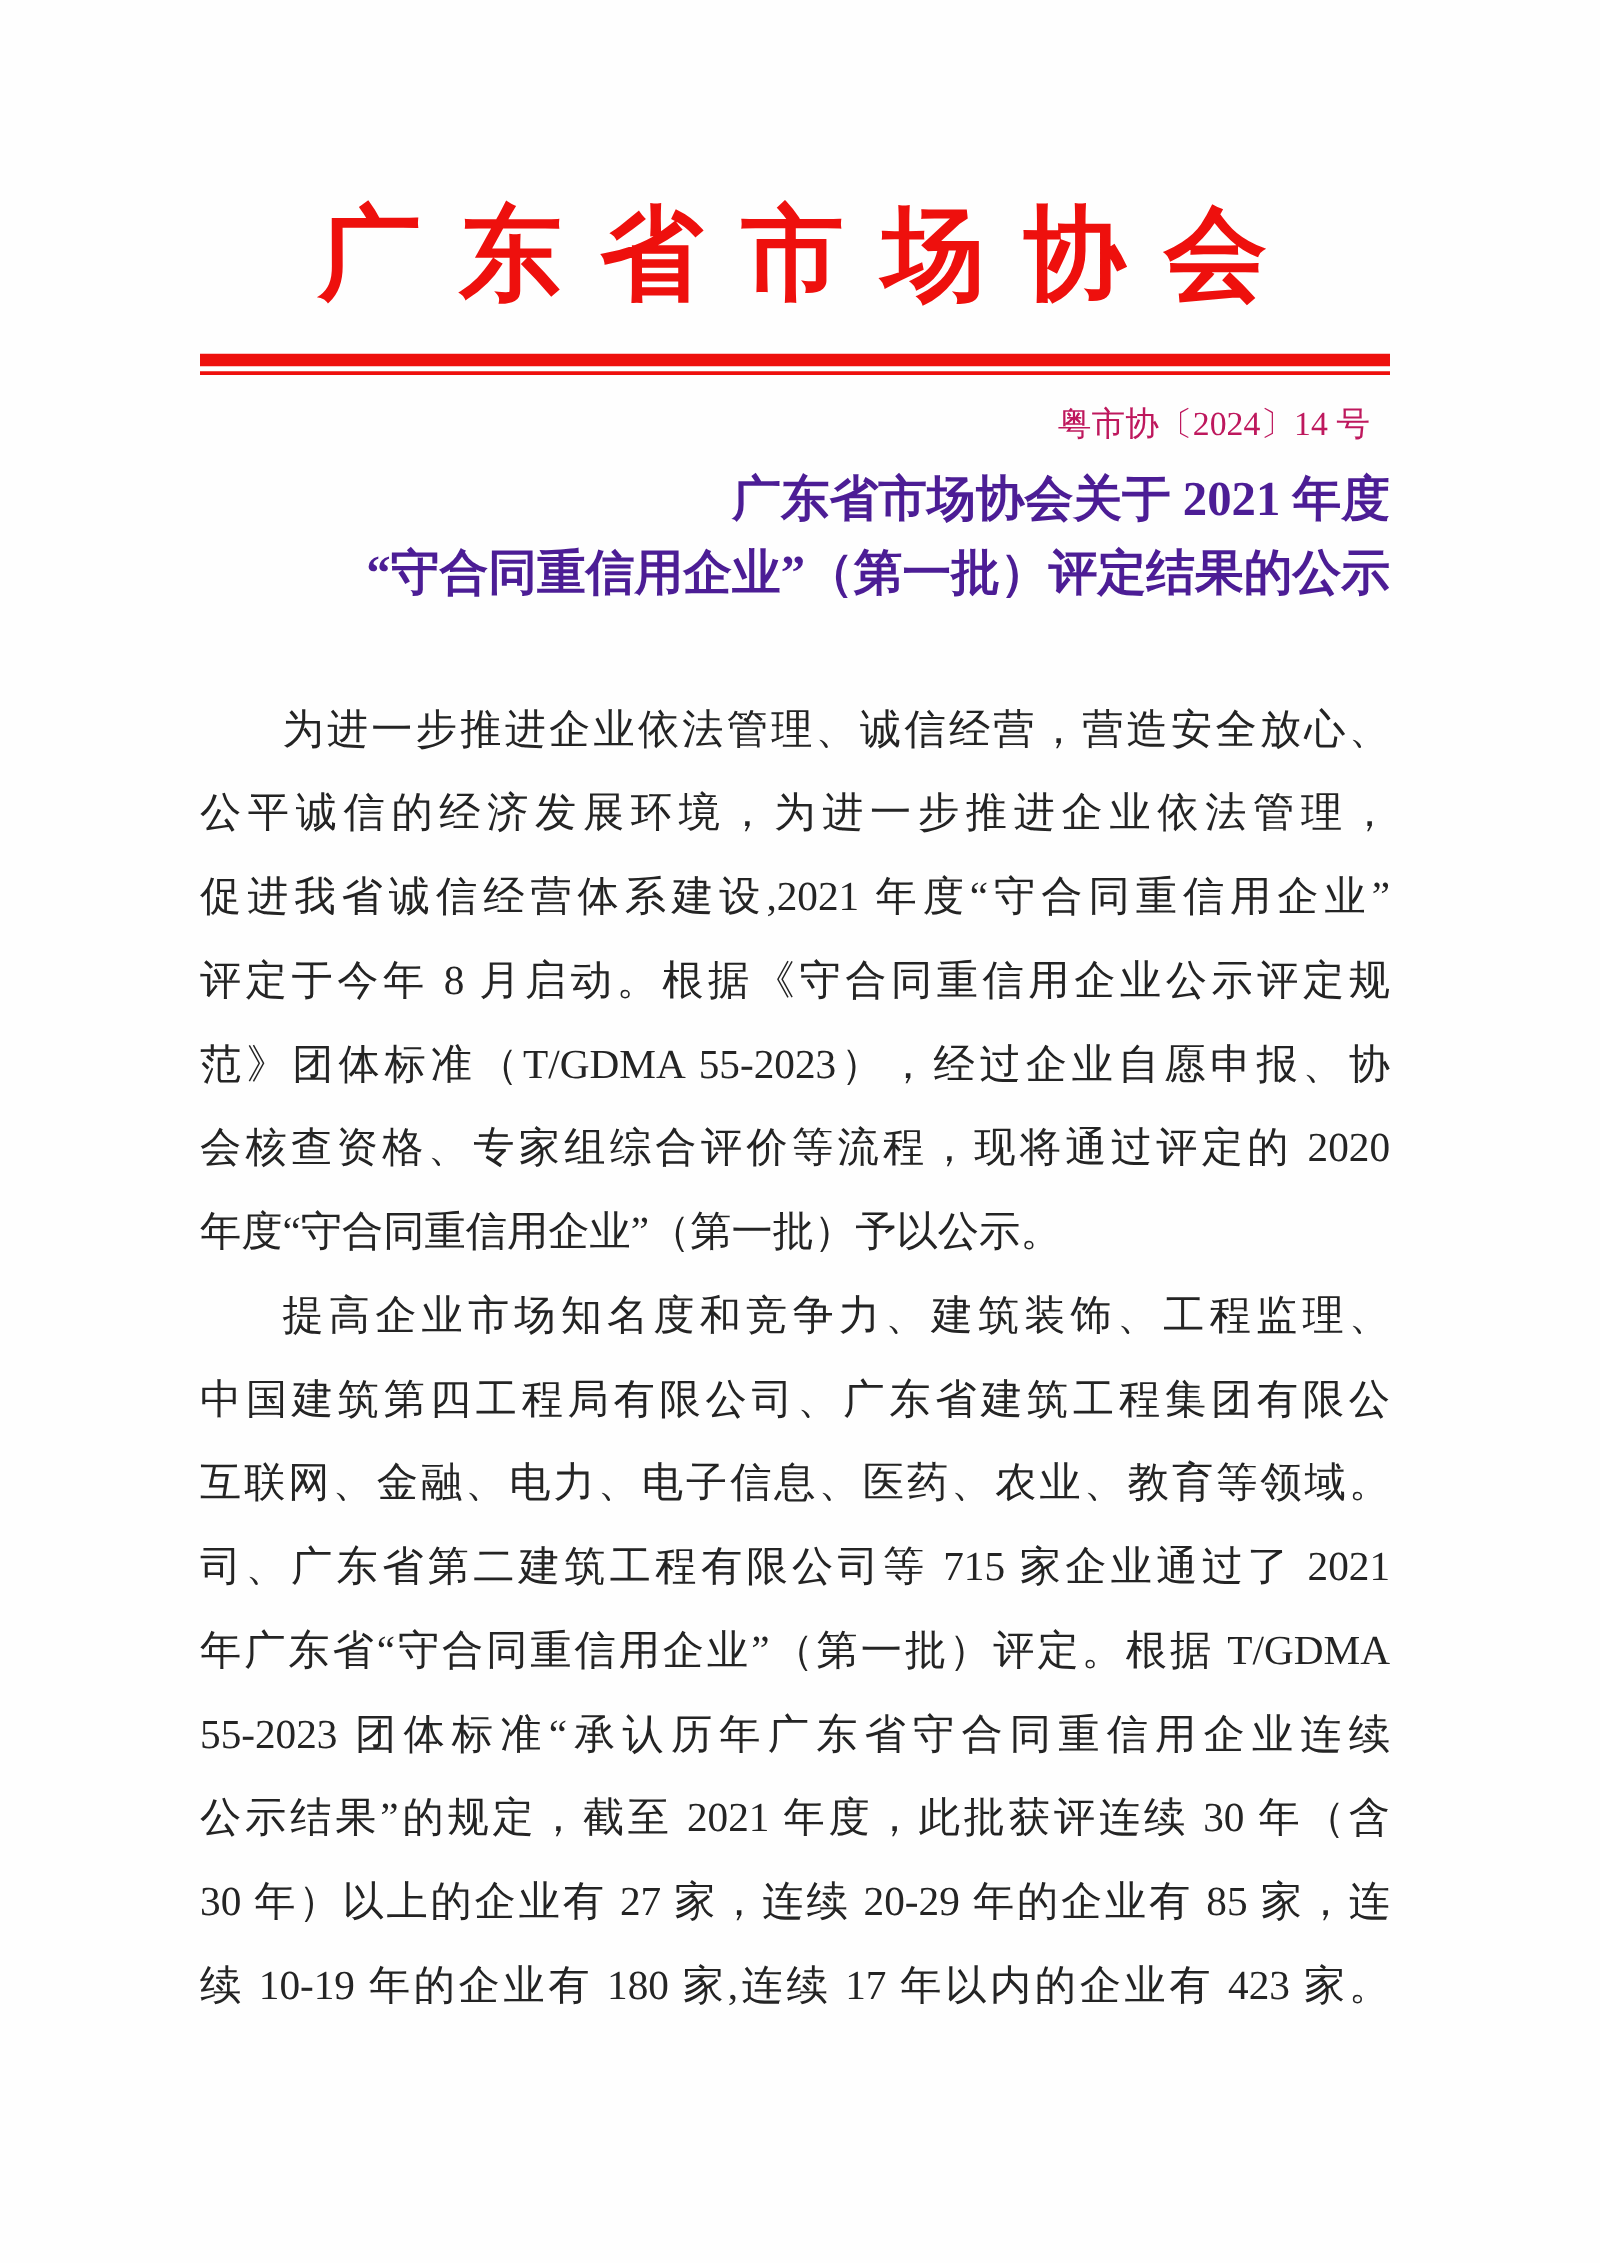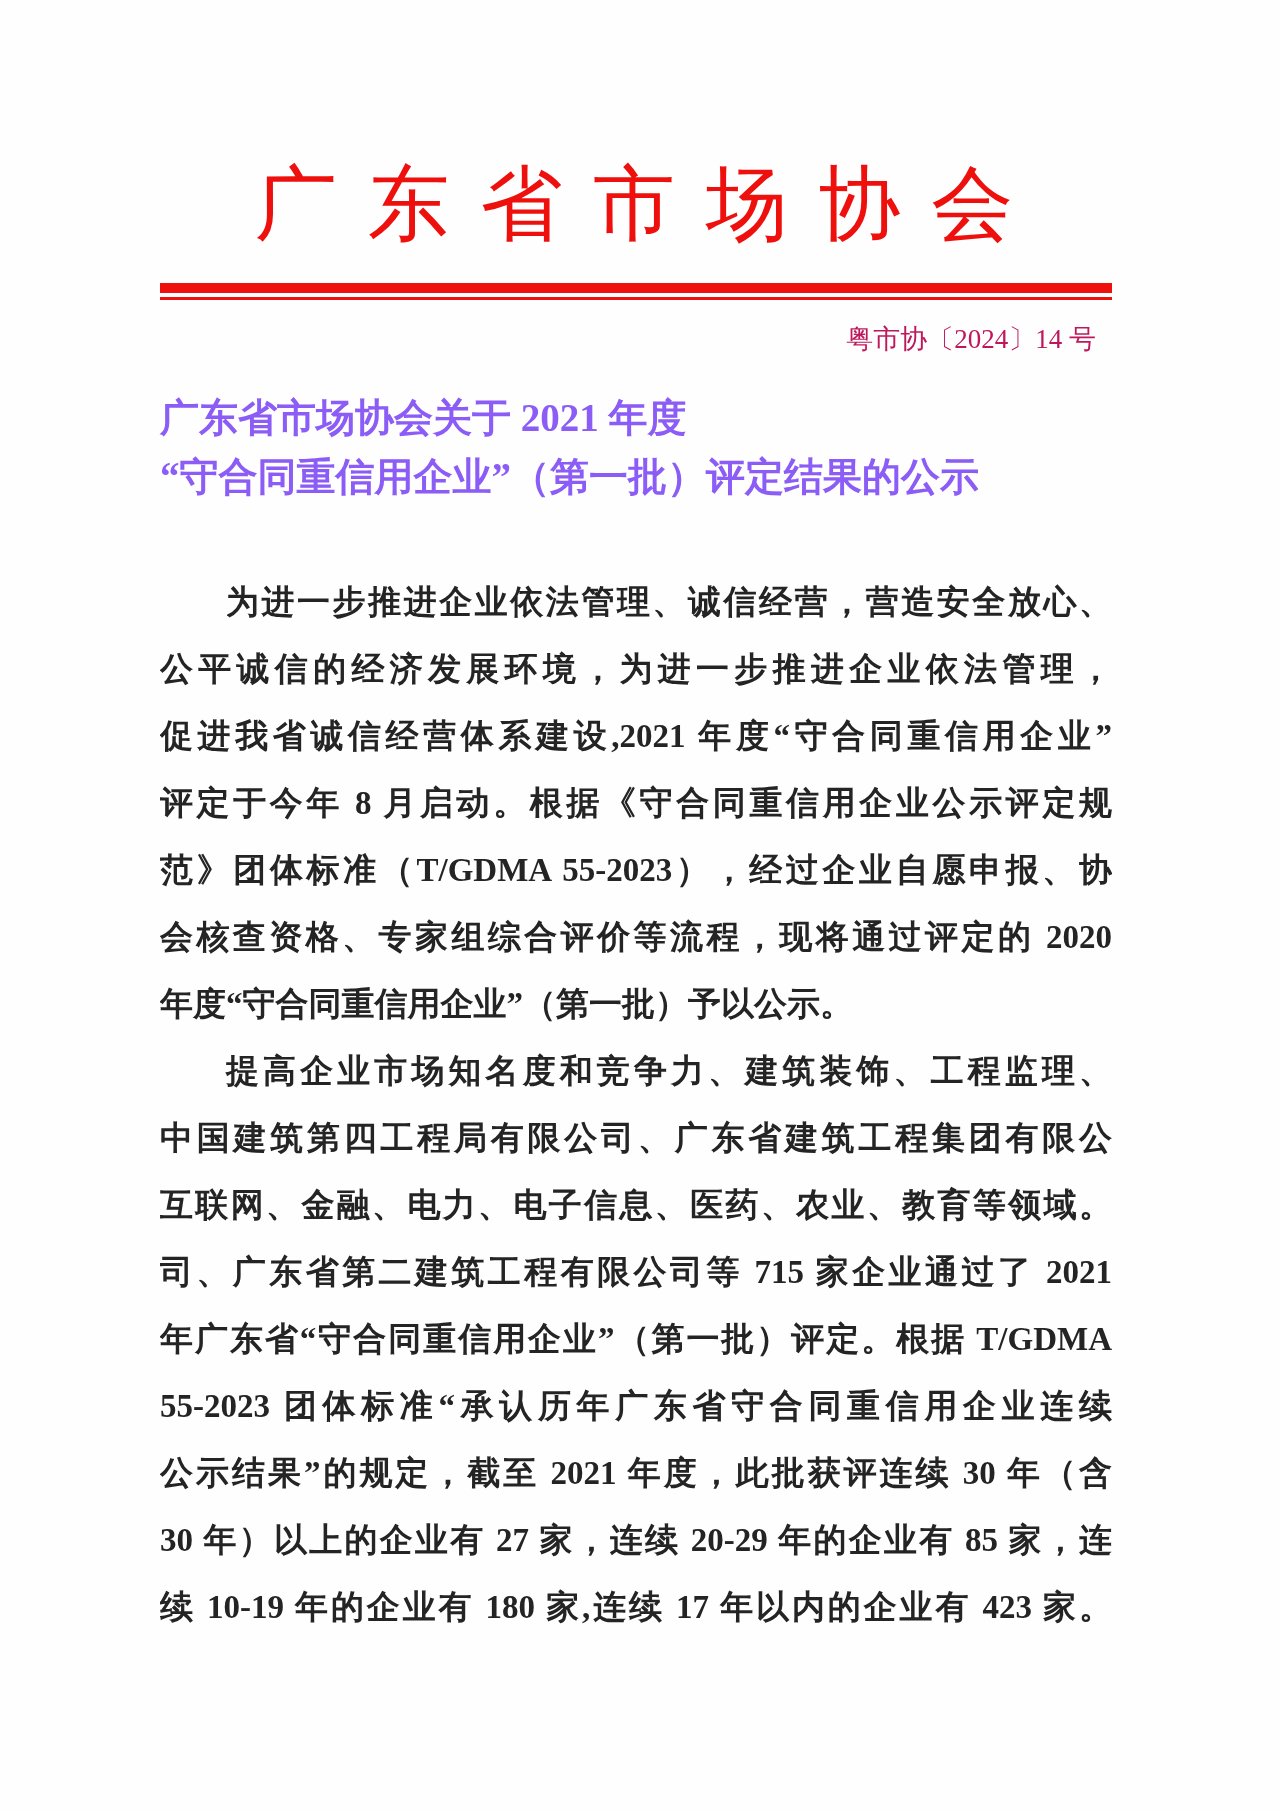--- a/index.html
+++ b/index.html
@@ -17,21 +17,21 @@
     position: absolute;
     left: 160px;
     top: 0;
     width: 952px;
   }
   
   .org-name {
     padding-top: 152px;
     text-align: center;
     font-family: "Liberation Sans", "DejaVu Sans", sans-serif;
-    font-weight: 400;
+    font-weight: 700;
     font-size: 82px;
     line-height: 104px;
     letter-spacing: 4px;
     color: var(--accent, #ee100d);
     white-space: nowrap;
   }
   
   .rule { margin-top: 27px; }
   .rule-thick { height: 10px; background: var(--accent, #ee100d); }
   .rule-gap   { height: 4px; }
@@ -40,41 +40,40 @@
   .doc-number {
     margin-top: 22px;
     font-size: 27px;
     line-height: 34px;
     text-align: right;
     padding-right: 16px;
     color: #be185d;
   }
   
   .doc-title {
-    margin-top: 32px;
-    text-align: left;
+    margin-top: 14px;
+    text-align: right;
     font-weight: bold;
     font-size: 39px;
     line-height: 59px;
-    color: #8b5cf6;
+    color: #4c1d95;
   }
   
   .body-text {
     margin-top: 63px;
     font-size: 33px;
     color: #242424;
   }
   .body-line {
     height: 67px;
     line-height: 67px;
     text-align: justify;
     text-align-last: justify;
     white-space: nowrap;
     overflow: hidden;
-    font-weight: bold;
   }
   .body-line.indent { text-indent: 2em; }
   .body-line.flush-left {
     text-align: center;
     text-align-last: left;
   }
 </style>
 </head>
 <body>
 

